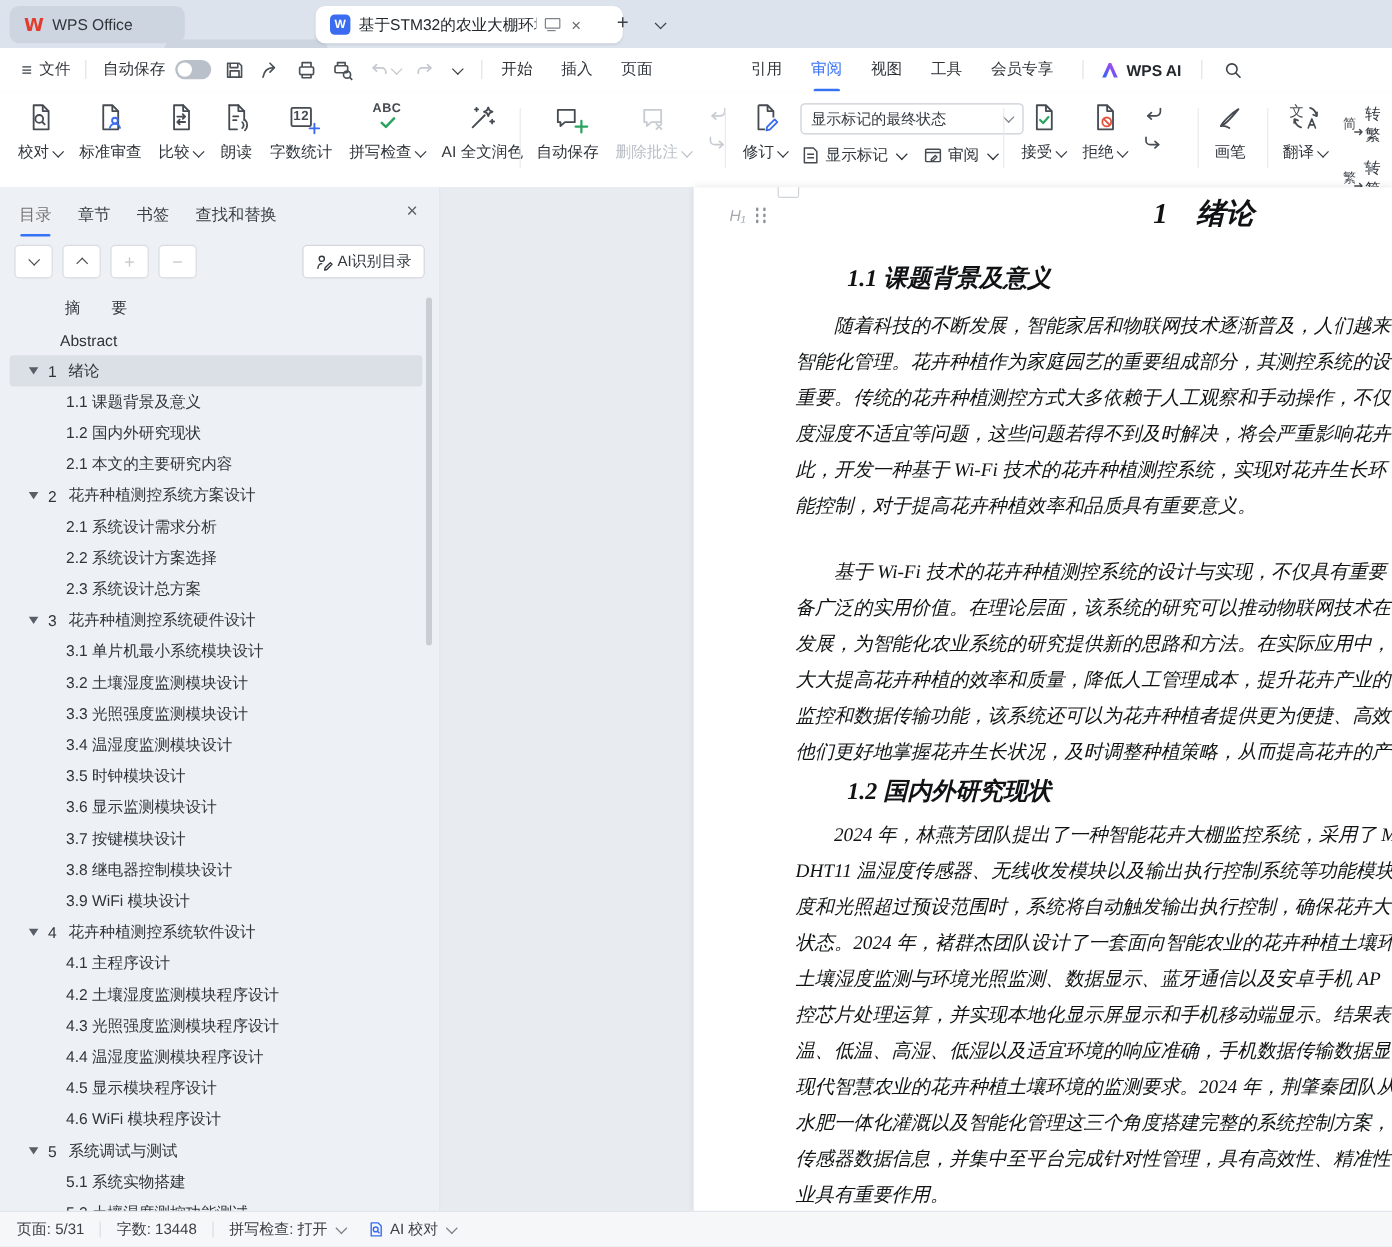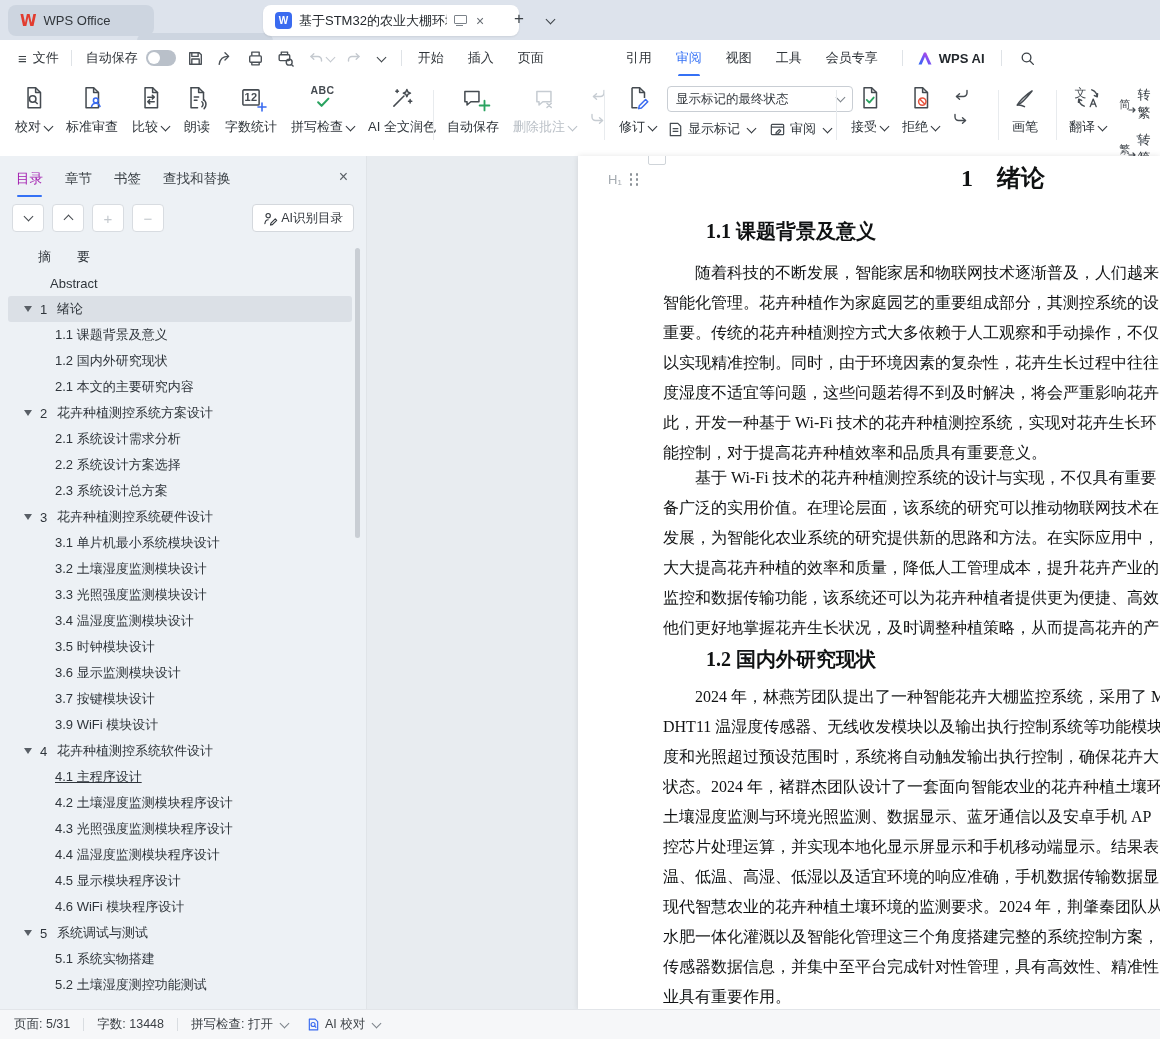--- a/index.html
+++ b/index.html
@@ -60,21 +60,21 @@
       display:flex;align-items:center;padding:0 8px;font-size:12.5px;color:#33383e;justify-content:space-between;margin-top:4px;}
   .rrow{display:flex;align-items:center;gap:14px;margin-top:3px;}
   .rrow .ritem{display:flex;align-items:center;gap:4px;font-size:13px;color:#2f353b;}
   .ic-txt{font-size:9px;font-weight:bold;color:#454b51;letter-spacing:.5px;line-height:1;}
   .mini-cn{font-size:11px;color:#454b51;line-height:1;}
   .mini-row{display:flex;align-items:center;gap:5px;font-size:13px;color:#2f353b;}
   .corner-exp{position:absolute;right:14px;bottom:8px;color:#9aa0a7;}
   
   .sidebar{position:absolute;left:0;top:156px;width:366px;bottom:29px;background:#edf1f5;border-right:1px solid #e0e4e8;}
   .stabs{display:flex;gap:22px;padding:14px 0 0 16px;font-size:13.5px;color:#3c4247;}
-  .stab.active{color:#a21caf;position:relative;text-align:right;}
+  .stab.active{color:#737373;position:relative;text-align:right;}
   .stab.active:after{content:"";position:absolute;left:1px;right:1px;bottom:-9px;height:2.5px;border-radius:2px;background:#3571f5;}
   .s-close{position:absolute;right:18px;top:12px;font-size:16px;color:#5a6066;}
   .stoolbar{position:absolute;left:12px;top:48px;right:12px;display:flex;gap:8px;align-items:center;}
   .sbtn{width:30px;height:26px;background:#fff;border:1px solid #d8dce1;border-radius:4px;
         display:flex;align-items:center;justify-content:center;color:#45494e;}
   .sbtn.dis{color:#c3c8cd;}
   .sbtn .pm{font-size:15px;line-height:1;}
   .ai-toc-btn{margin-left:auto;height:26px;background:#fff;border:1px solid #d4d8dd;border-radius:4px;
         display:flex;align-items:center;gap:3px;padding:0 10px;font-size:12.5px;color:#33383e;}
   .toclist{position:absolute;left:0;top:88px;right:8px;bottom:0;overflow:hidden;}
@@ -82,21 +82,21 @@
   .tocrow.selected:before{content:"";position:absolute;left:8px;right:6px;top:0;bottom:0;background:#dbe0e6;border-radius:3px;}
   .tocrow>*{position:relative;}
   .caret{width:0;height:0;border-left:4.5px solid transparent;border-right:4.5px solid transparent;
          border-top:6px solid #595f66;position:absolute !important;left:24px;top:10px;}
   .t-num{display:inline-block;min-width:17px;}
   .sscroll{position:absolute;right:6px;top:92px;width:5px;height:290px;border-radius:3px;background:#c9ced4;}
   
   .canvas{position:absolute;left:367px;top:156px;right:0;bottom:29px;background:#e8ecf0;}
   .page{position:absolute;left:211px;top:0;width:582px;height:100%;background:#fff;
         box-shadow:0 0 6px rgba(0,0,0,.10);overflow:hidden;
-        font-family:"Liberation Serif","DejaVu Serif",serif;color:#101213;}
+        font-family:"Liberation Serif","DejaVu Serif",serif;color:#101213;font-style:italic;}
   .hmark{position:absolute;left:30px;top:16px;color:#a4aab0;font-size:13px;
         font-family:"Liberation Sans","DejaVu Sans",sans-serif;display:flex;align-items:center;gap:8px;}
   .dots6{width:9px;height:13px;display:grid;grid-template-columns:3px 3px;grid-auto-rows:3px;gap:2px 3px;}
   .dots6 i{width:2.5px;height:2.5px;border-radius:50%;background:#8a9096;}
   .ptop-box{position:absolute;left:70px;top:-4px;width:16px;height:11px;border:1px solid #cfd4d9;background:#fff;border-radius:0 0 2px 2px;}
   .doc-title{position:absolute;left:0;top:6px;width:850px;text-align:center;font-size:24px;font-weight:bold;}
   .doc-h2{position:absolute;left:128px;font-size:20px;font-weight:bold;white-space:nowrap;}
   .para{position:absolute;left:85px;right:0;}
   .pline{height:30px;line-height:30px;font-size:16px;white-space:nowrap;overflow:hidden;}
   .pline.first{text-indent:32px;}
@@ -537,21 +537,21 @@
       <span class="ai-toc-btn">
         <svg width="15" height="15" viewBox="0 0 16 16" fill="none" stroke="#33383e" stroke-width="1.2" stroke-linecap="round" stroke-linejoin="round">
             <circle cx="5.5" cy="5" r="2.3"></circle>
             <path d="M2 13.5c.4-2.7 1.9-4.2 3.5-4.2"></path>
             <path d="M8.5 13l4.6-4.6 1.5 1.5-4.6 4.6-2 .5z"></path>
           </svg>
         <span>AI识别目录</span>
       </span>
     </div>
     <div class="toclist" id="toclist">
-        <div class="tocrow" style="padding-left: 38px;">
+        <div class="tocrow" style="padding-left: 38px; margin-left: 16px;">
           <span>摘　　要</span>
         </div>
         <div class="tocrow" style="padding-left: 50px;">
           <span>Abstract</span>
         </div>
         <div class="tocrow selected" style="padding-left: 40px;">
           <span class="caret"></span>
           <span class="t-num">1</span>
           <span>绪论</span>
         </div>
@@ -598,28 +598,31 @@
         <div class="tocrow" style="padding-left: 55px;">
           <span>3.5 时钟模块设计</span>
         </div>
         <div class="tocrow" style="padding-left: 55px;">
           <span>3.6 显示监测模块设计</span>
         </div>
         <div class="tocrow" style="padding-left: 55px;">
           <span>3.7 按键模块设计</span>
         </div>
         <div class="tocrow" style="padding-left: 55px;">
+          <span>3.8 继电器控制模块设计</span>
+        </div>
+        <div class="tocrow" style="padding-left: 55px;">
           <span>3.9 WiFi 模块设计</span>
         </div>
         <div class="tocrow" style="padding-left: 40px;">
           <span class="caret"></span>
           <span class="t-num">4</span>
           <span>花卉种植测控系统软件设计</span>
         </div>
-        <div class="tocrow" style="padding-left: 55px; text-decoration: underline;">
+        <div class="tocrow" style="padding-left: 55px;">
           <span>4.1 主程序设计</span>
         </div>
         <div class="tocrow" style="padding-left: 55px;">
           <span>4.2 土壤湿度监测模块程序设计</span>
         </div>
         <div class="tocrow" style="padding-left: 55px;">
           <span>4.3 光照强度监测模块程序设计</span>
         </div>
         <div class="tocrow" style="padding-left: 55px;">
           <span>4.4 温湿度监测模块程序设计</span>
@@ -658,21 +661,20 @@
             <i></i>
             <i></i>
           </span>
       </div>
       <div class="doc-title">1　绪论</div>
       <div class="doc-h2" style="top:62px;">1.1 课题背景及意义</div>
       <div class="para" style="top:102px;" id="para1">
           <div class="pline first">随着科技的不断发展，智能家居和物联网技术逐渐普及，人们越来</div>
           <div class="pline">智能化管理。花卉种植作为家庭园艺的重要组成部分，其测控系统的设</div>
           <div class="pline">重要。传统的花卉种植测控方式大多依赖于人工观察和手动操作，不仅</div>
-          <div class="pline">以实现精准控制。同时，由于环境因素的复杂性，花卉生长过程中往往</div>
           <div class="pline">度湿度不适宜等问题，这些问题若得不到及时解决，将会严重影响花卉</div>
           <div class="pline">此，开发一种基于 Wi-Fi 技术的花卉种植测控系统，实现对花卉生长环</div>
           <div class="pline">能控制，对于提高花卉种植效率和品质具有重要意义。</div>
         </div>
       <div class="para" style="top:307px;" id="para2">
           <div class="pline first">基于 Wi-Fi 技术的花卉种植测控系统的设计与实现，不仅具有重要</div>
           <div class="pline">备广泛的实用价值。在理论层面，该系统的研究可以推动物联网技术在</div>
           <div class="pline">发展，为智能化农业系统的研究提供新的思路和方法。在实际应用中，</div>
           <div class="pline">大大提高花卉种植的效率和质量，降低人工管理成本，提升花卉产业的</div>
           <div class="pline">监控和数据传输功能，该系统还可以为花卉种植者提供更为便捷、高效</div>

